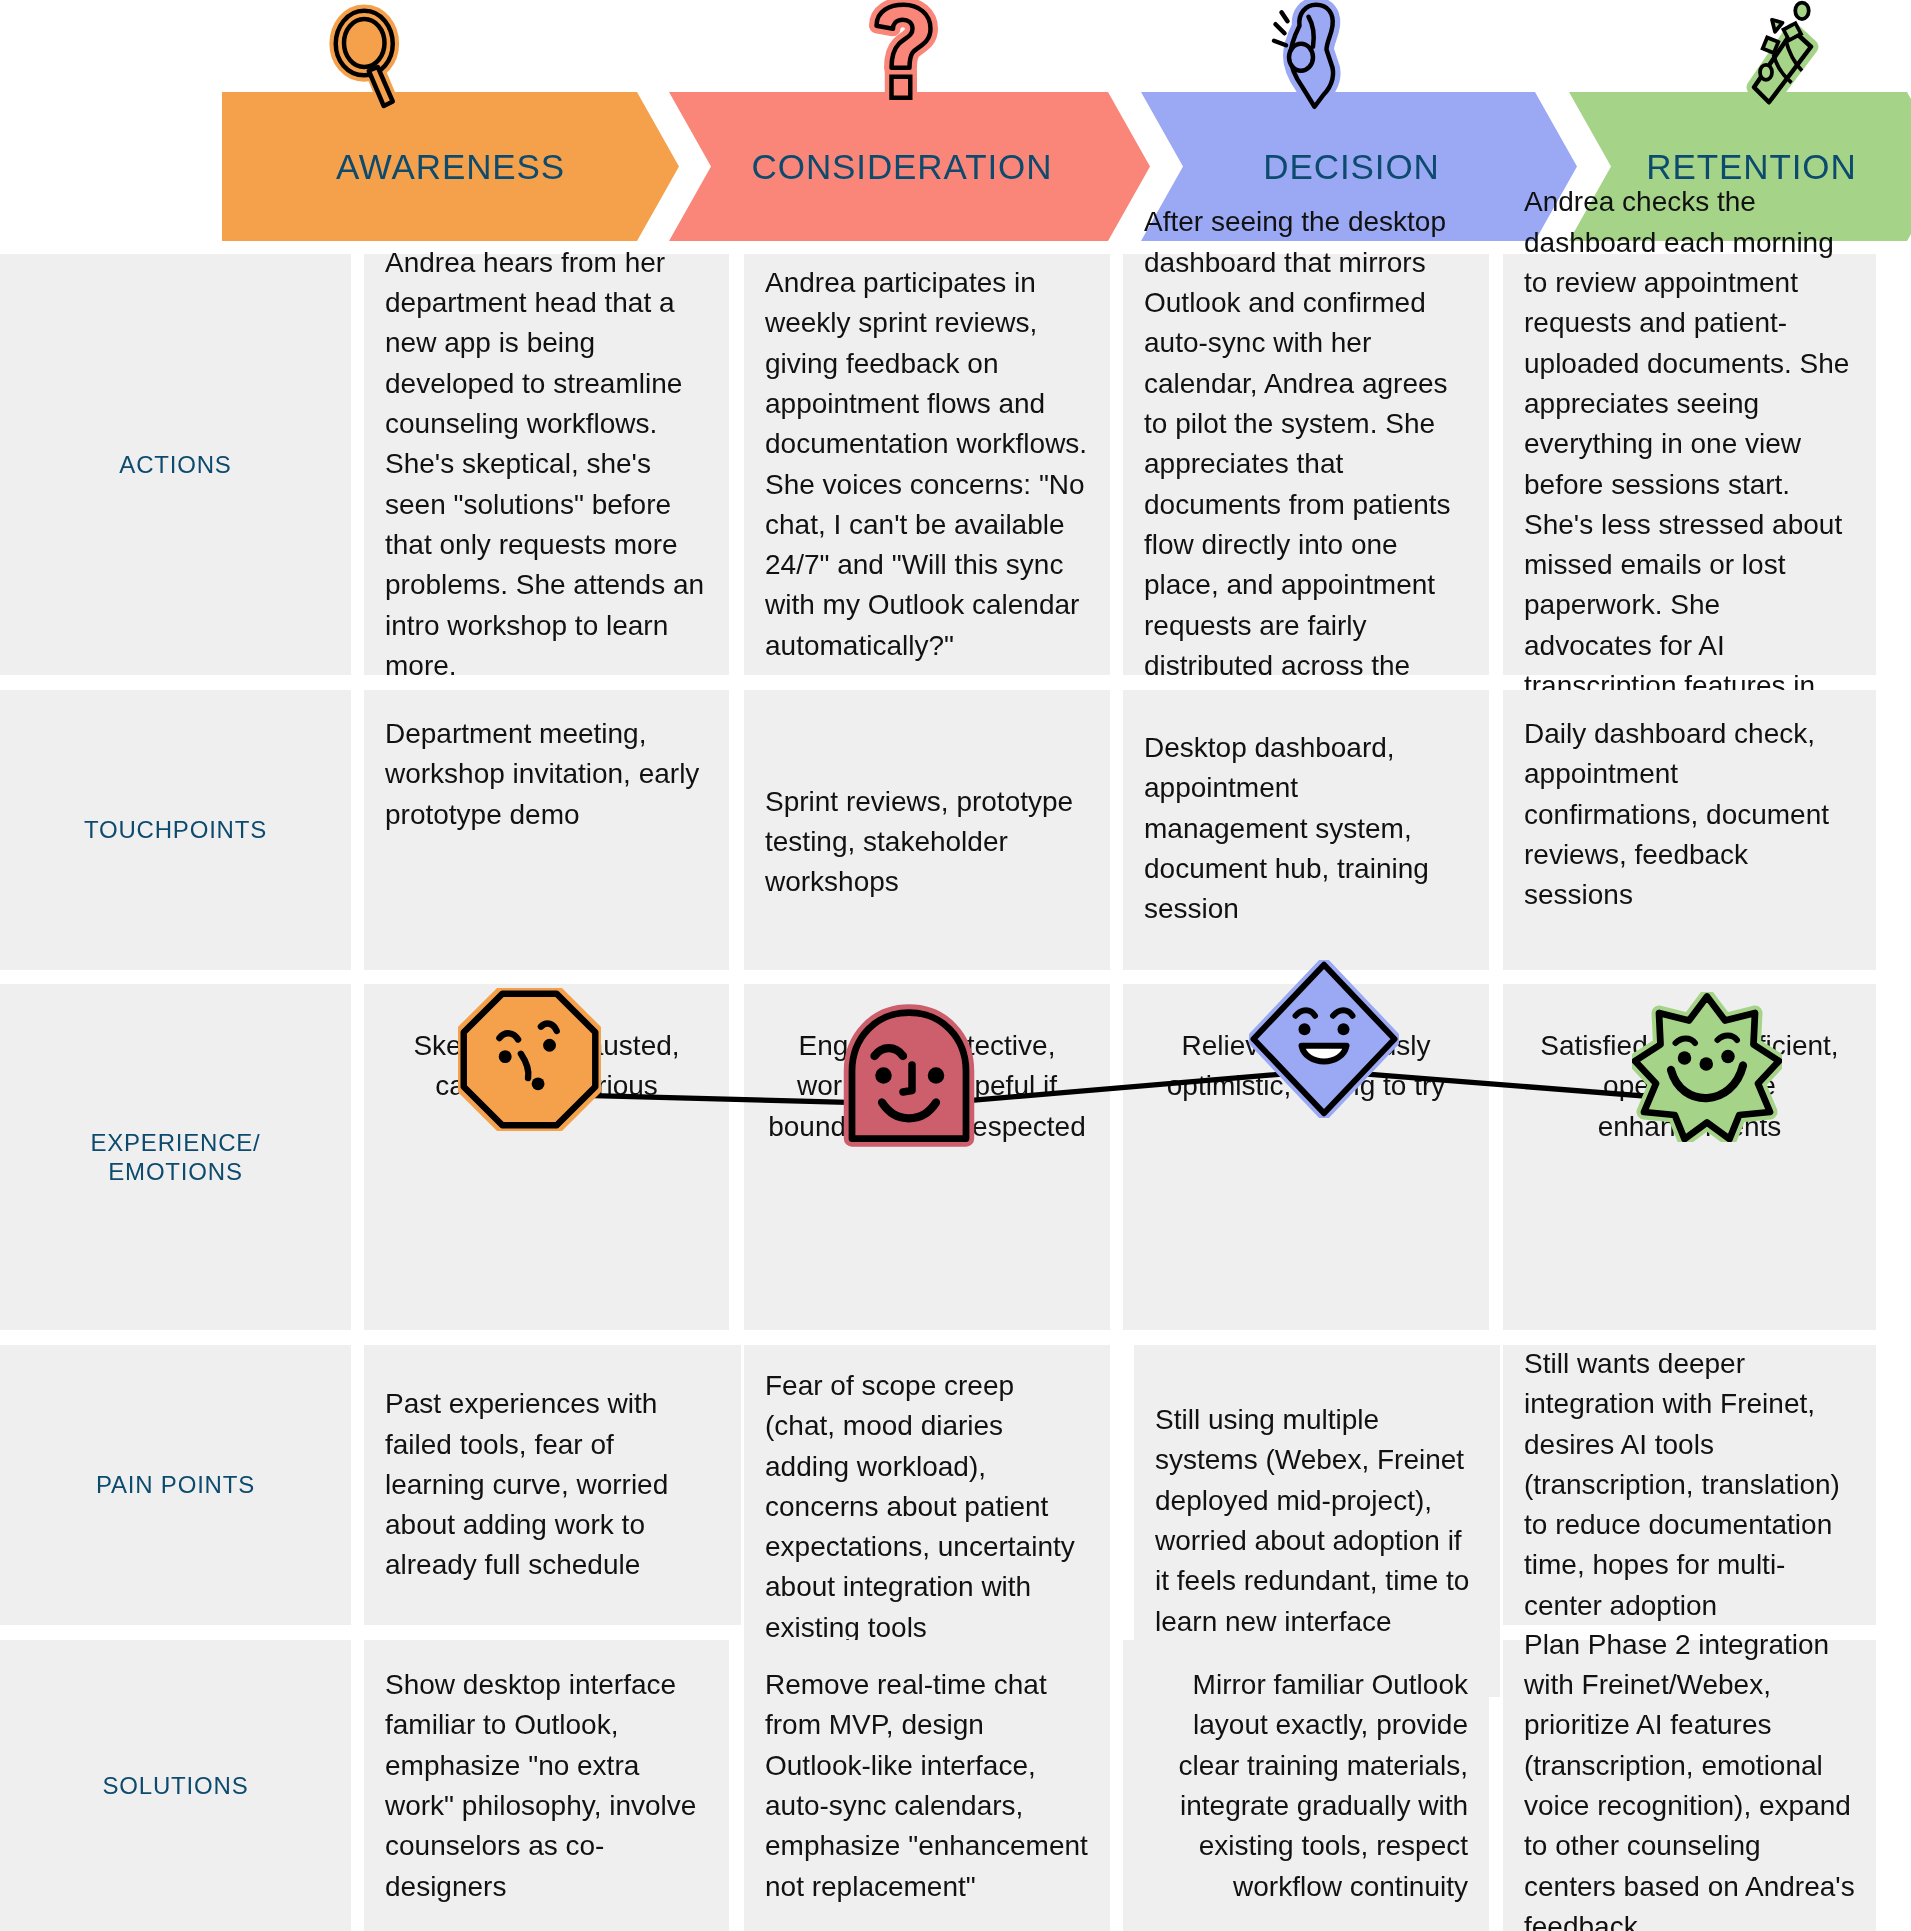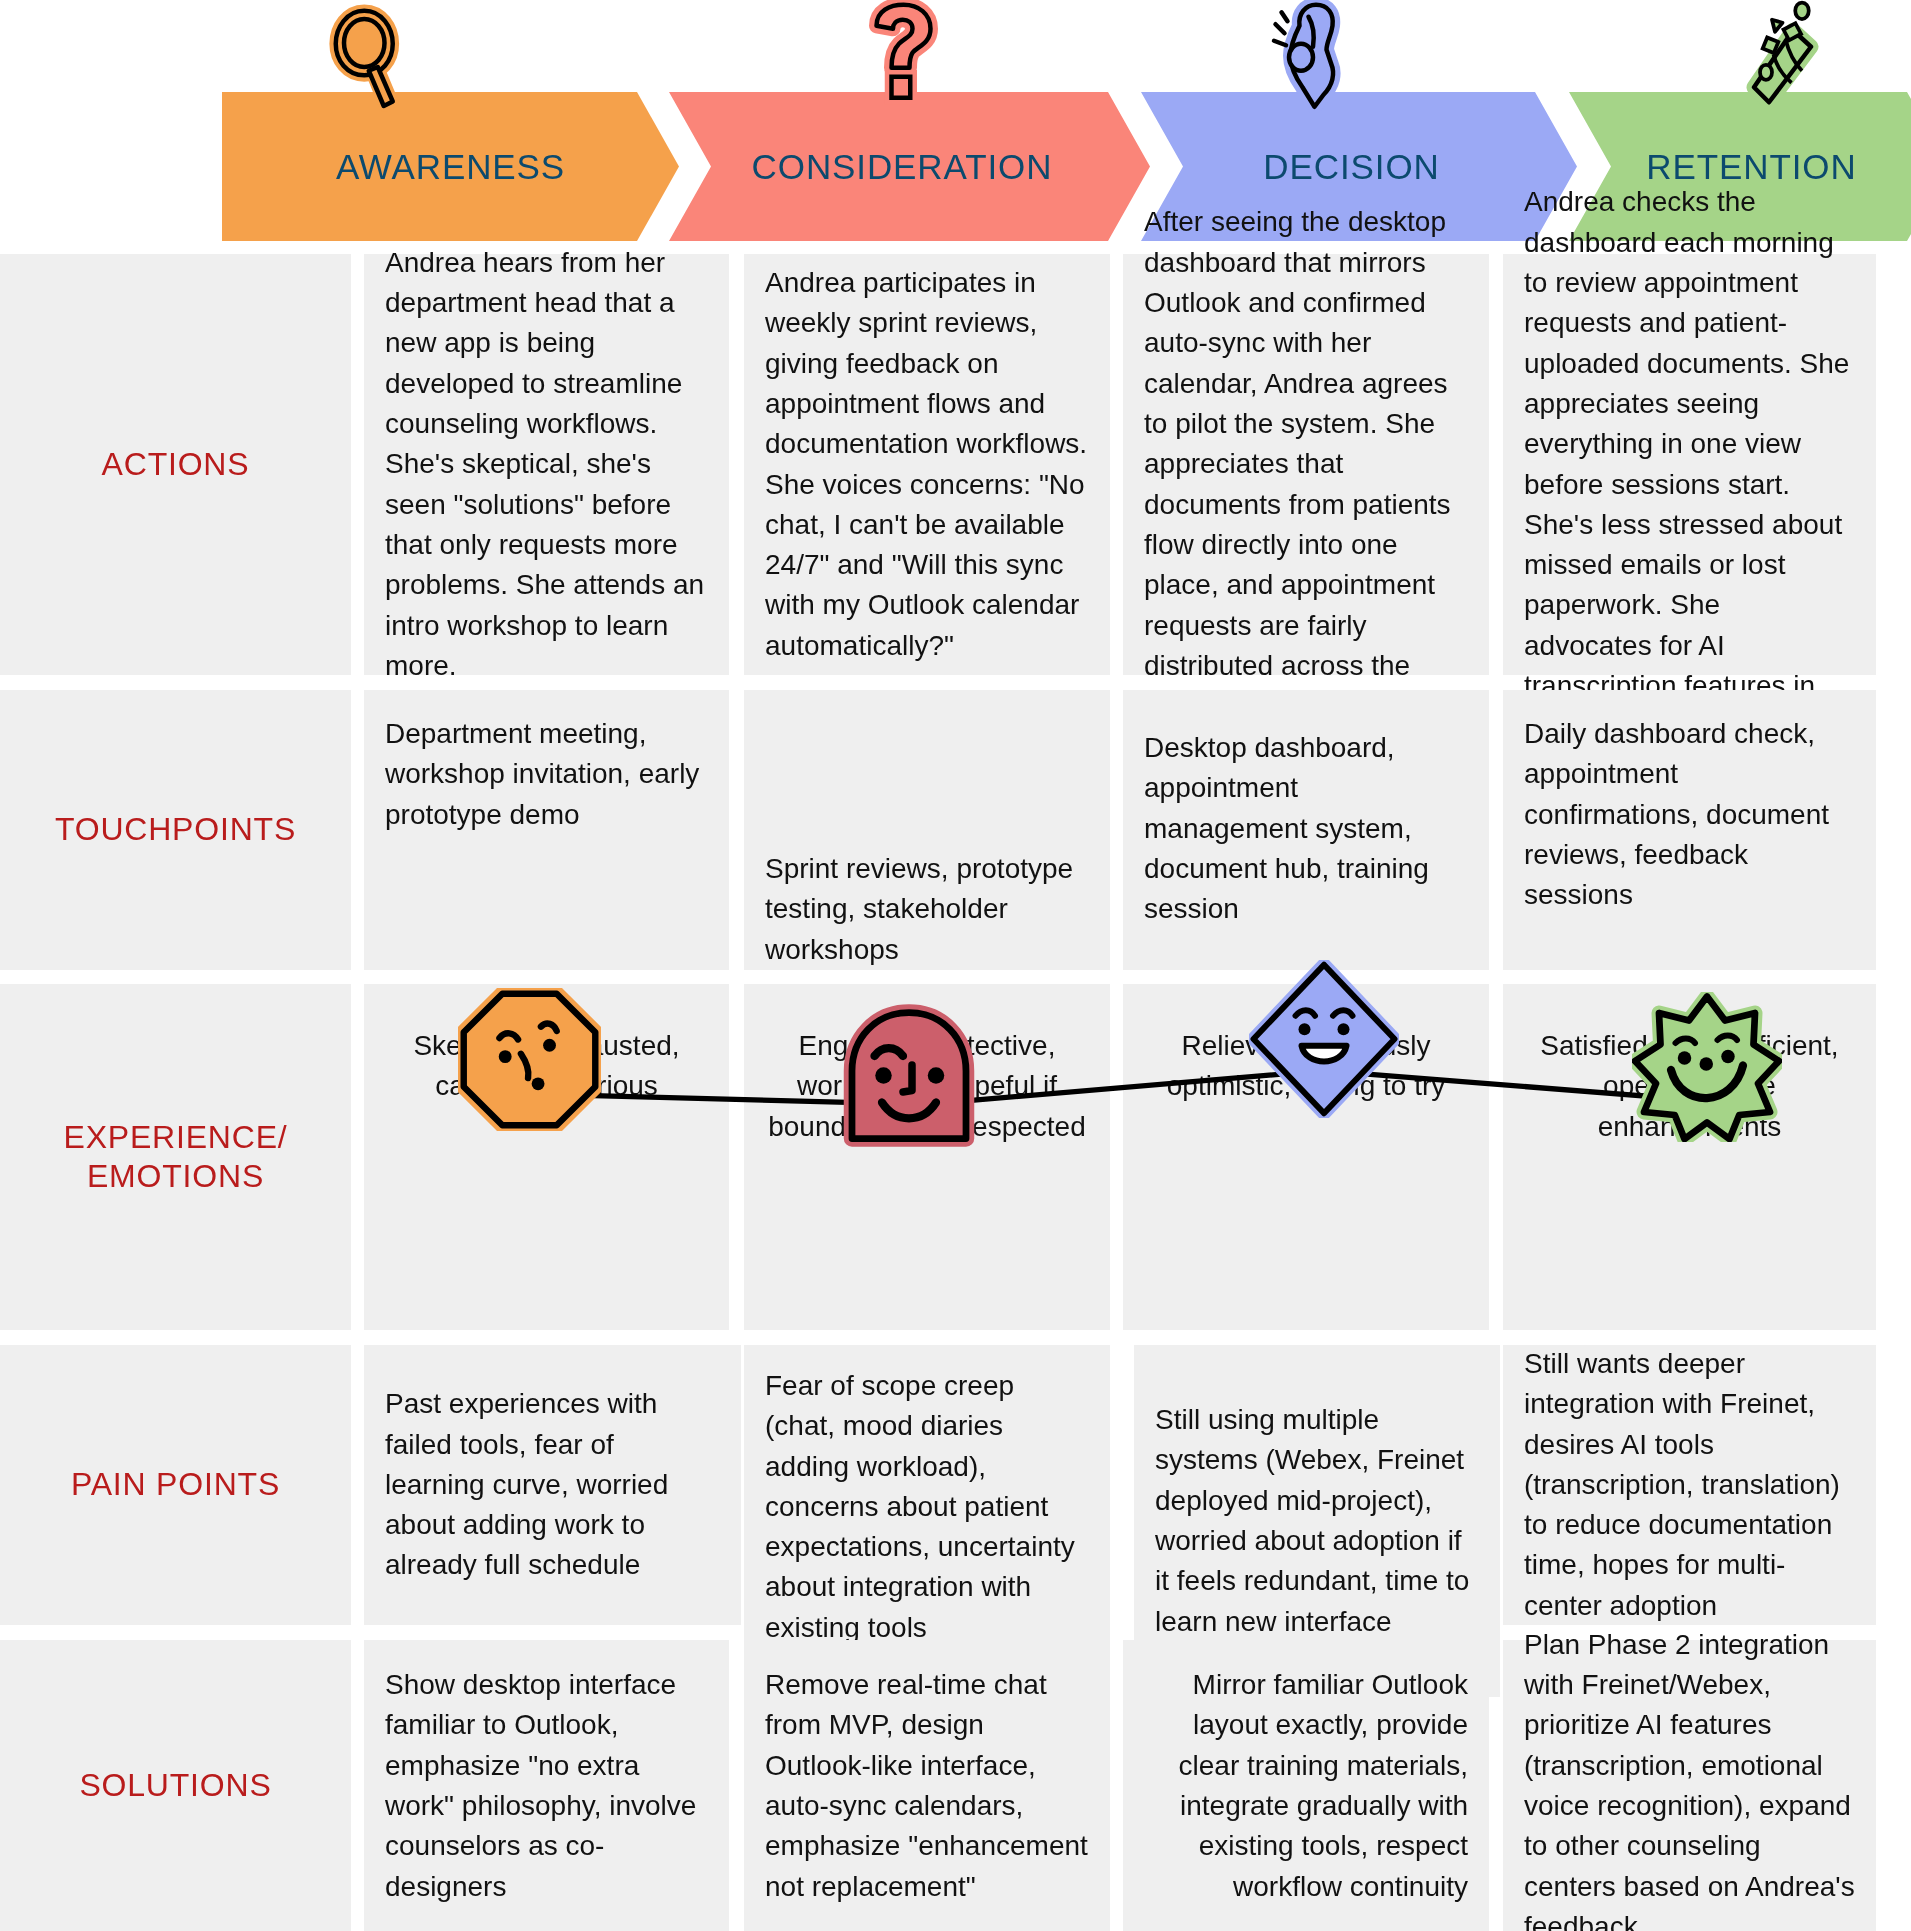--- a/index.html
+++ b/index.html
@@ -64,23 +64,23 @@
     position: absolute;
     left: 0;
     width: 351px;
     background: #efefef;
     display: flex;
     align-items: center;
     justify-content: center;
     text-align: center;
   }
   .rowlabel-text {
-    font-size: 32px;
+    font-size: 24px;
     letter-spacing: 0.8px;
-    color: #b91c1c;
+    color: #0c4a6e;
     line-height: 1.22;
   }
   .cell {
     position: absolute;
     background: #efefef;
     display: flex;
     align-items: center;
   }
   .cell-text {
     padding: 0 21px;
@@ -195,21 +195,21 @@
   <div class="cell" style="left:1503px; top:254px; width:373px; height:421px;">
     <div class="cell-text">Andrea checks the dashboard each morning to review appointment requests and patient-uploaded documents. She appreciates seeing everything in one view before sessions start. She's less stressed about missed emails or lost paperwork. She advocates for AI transcription features in future versions.</div>
   </div>
 
   <div class="rowlabel" style="top:690px; height:280px;">
     <span class="rowlabel-text">TOUCHPOINTS</span>
   </div>
   <div class="cell" style="left:364px; top:690px; width:365px; height:280px; align-items:flex-start;">
     <div class="cell-text" style="padding-top:24px;">Department meeting, workshop invitation, early prototype demo</div>
   </div>
-  <div class="cell" style="left:744px; top:690px; width:366px; height:280px; align-items:flex-end;">
+  <div class="cell" style="left:744px; top:690px; width:366px; height:280px; align-items:center;">
     <div class="cell-text" style="padding-top:24px;">Sprint reviews, prototype testing, stakeholder workshops</div>
   </div>
   <div class="cell" style="left:1123px; top:690px; width:366px; height:280px; align-items:flex-start;">
     <div class="cell-text" style="padding-top:38px;">Desktop dashboard, appointment management system, document hub, training session</div>
   </div>
   <div class="cell" style="left:1503px; top:690px; width:373px; height:280px; align-items:flex-start;">
     <div class="cell-text" style="padding-top:24px;">Daily dashboard check, appointment confirmations, document reviews, feedback sessions</div>
   </div>
 
   <div class="rowlabel" style="top:984px; height:346px;">

